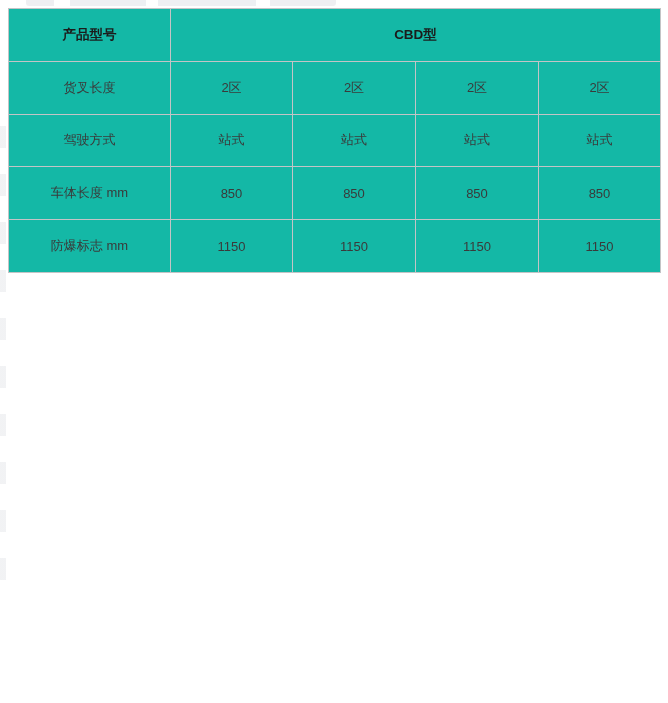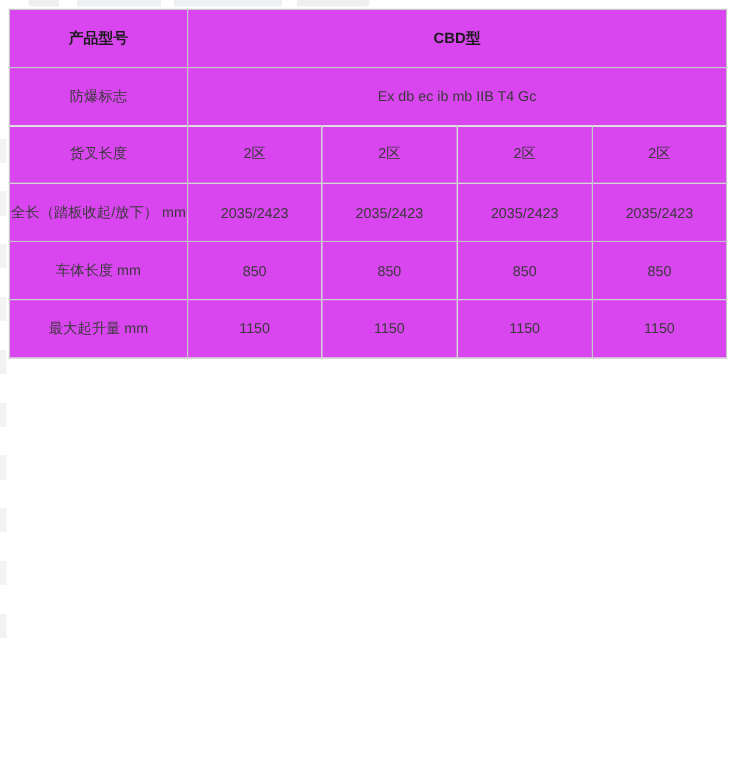--- a/index.html
+++ b/index.html
@@ -54,21 +54,21 @@
   .spec-table tr { height: 52.8px; }
   .spec-table td {
     border: 1px solid #c3c4c6;
     text-align: center;
     vertical-align: middle;
     font-size: 13px;
     color: #3a3a3a;
     padding: 0 1px;
     white-space: nowrap;
     overflow: hidden;
-    background: #d946ef;
+    background: #14b8a6;
     margin-left: 31px;
   }
   .spec-table tr.head-row td {
     font-weight: 700;
     font-size: 13.5px;
     color: #1b1b1b;
   }
 </style>
 </head>
 <body>
@@ -83,45 +83,41 @@
     <col style="width:123px">
     <col style="width:123px">
     <col style="width:122px">
   </colgroup>
   <tbody>
     <tr class="head-row">
       <td>产品型号</td>
       <td colspan="4">CBD型</td>
     </tr>
     <tr>
-      <td>防爆标志</td>
-      <td colspan="4">Ex db ec ib mb IIB T4 Gc</td>
-    </tr>
-    <tr>
       <td>货叉长度</td>
       <td>2区</td>
       <td>2区</td>
       <td>2区</td>
       <td>2区</td>
     </tr>
     <tr>
-      <td>全长（踏板收起/放下） mm</td>
-      <td>2035/2423</td>
-      <td>2035/2423</td>
-      <td>2035/2423</td>
-      <td>2035/2423</td>
+      <td>驾驶方式</td>
+      <td>站式</td>
+      <td>站式</td>
+      <td>站式</td>
+      <td>站式</td>
     </tr>
     <tr>
       <td>车体长度 mm</td>
       <td>850</td>
       <td>850</td>
       <td>850</td>
       <td>850</td>
     </tr>
     <tr>
-      <td>最大起升量 mm</td>
+      <td>防爆标志 mm</td>
       <td>1150</td>
       <td>1150</td>
       <td>1150</td>
       <td>1150</td>
     </tr>
   </tbody>
 </table>
 
 </body></html>

